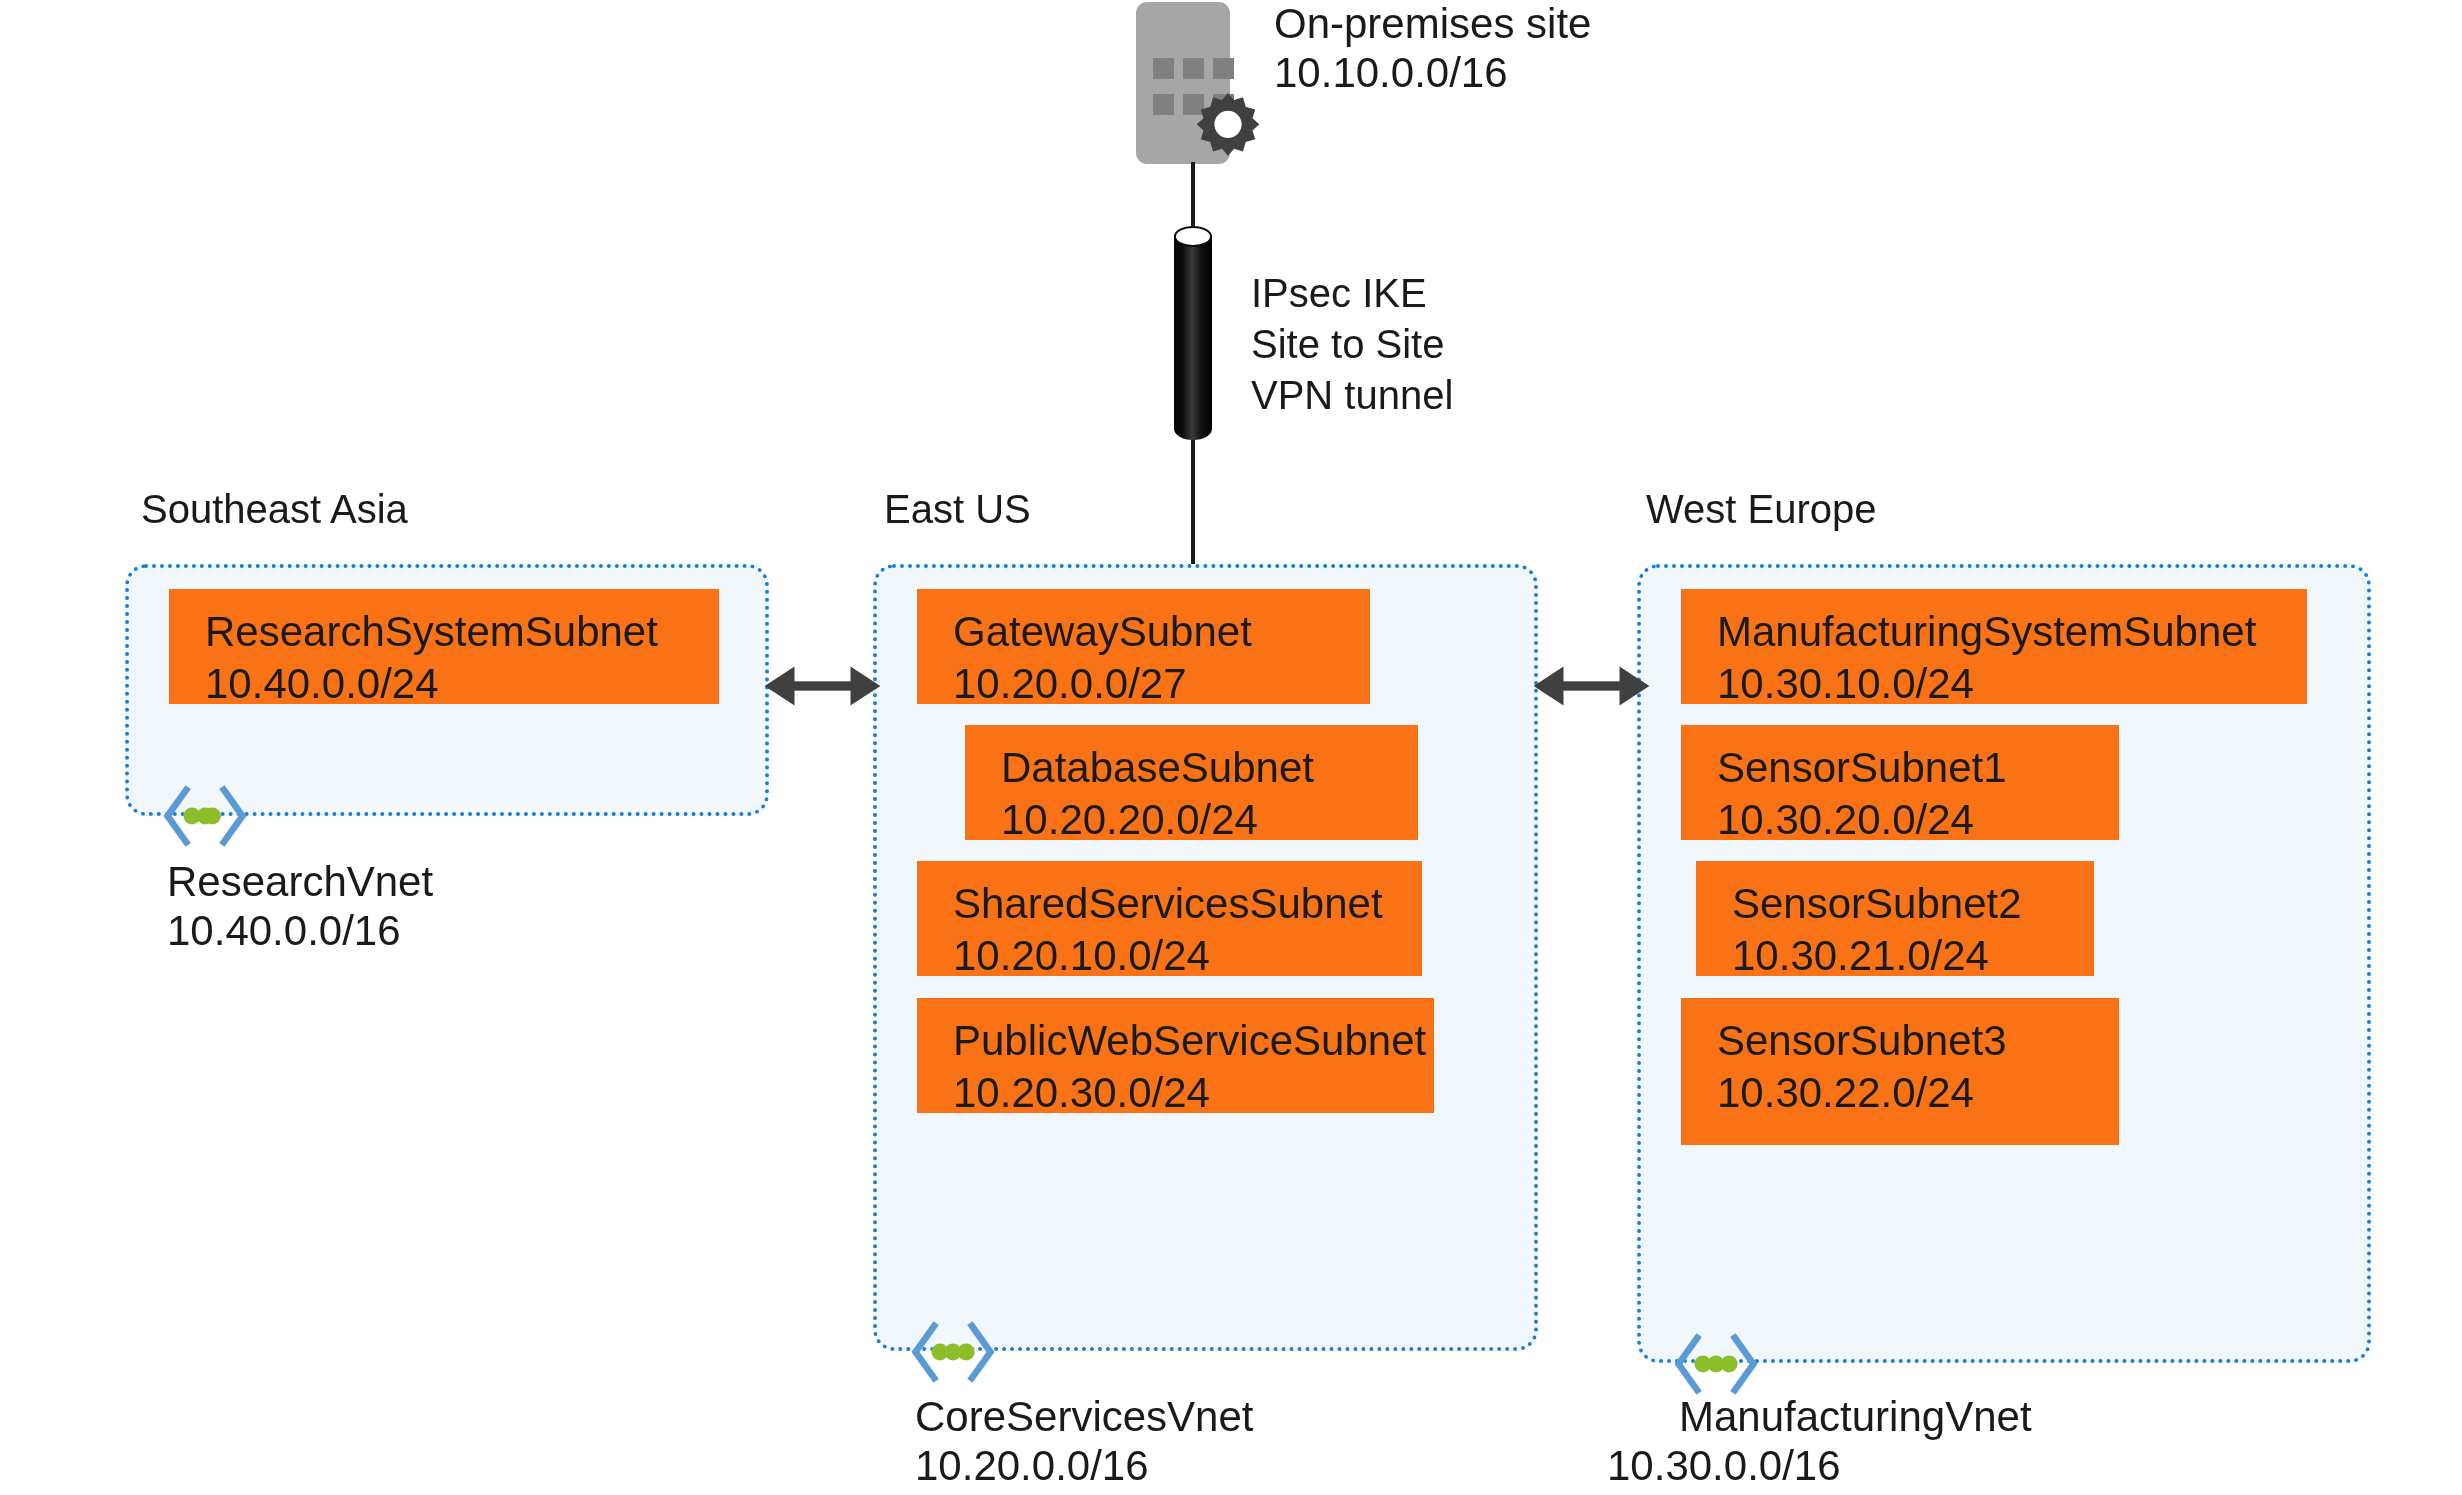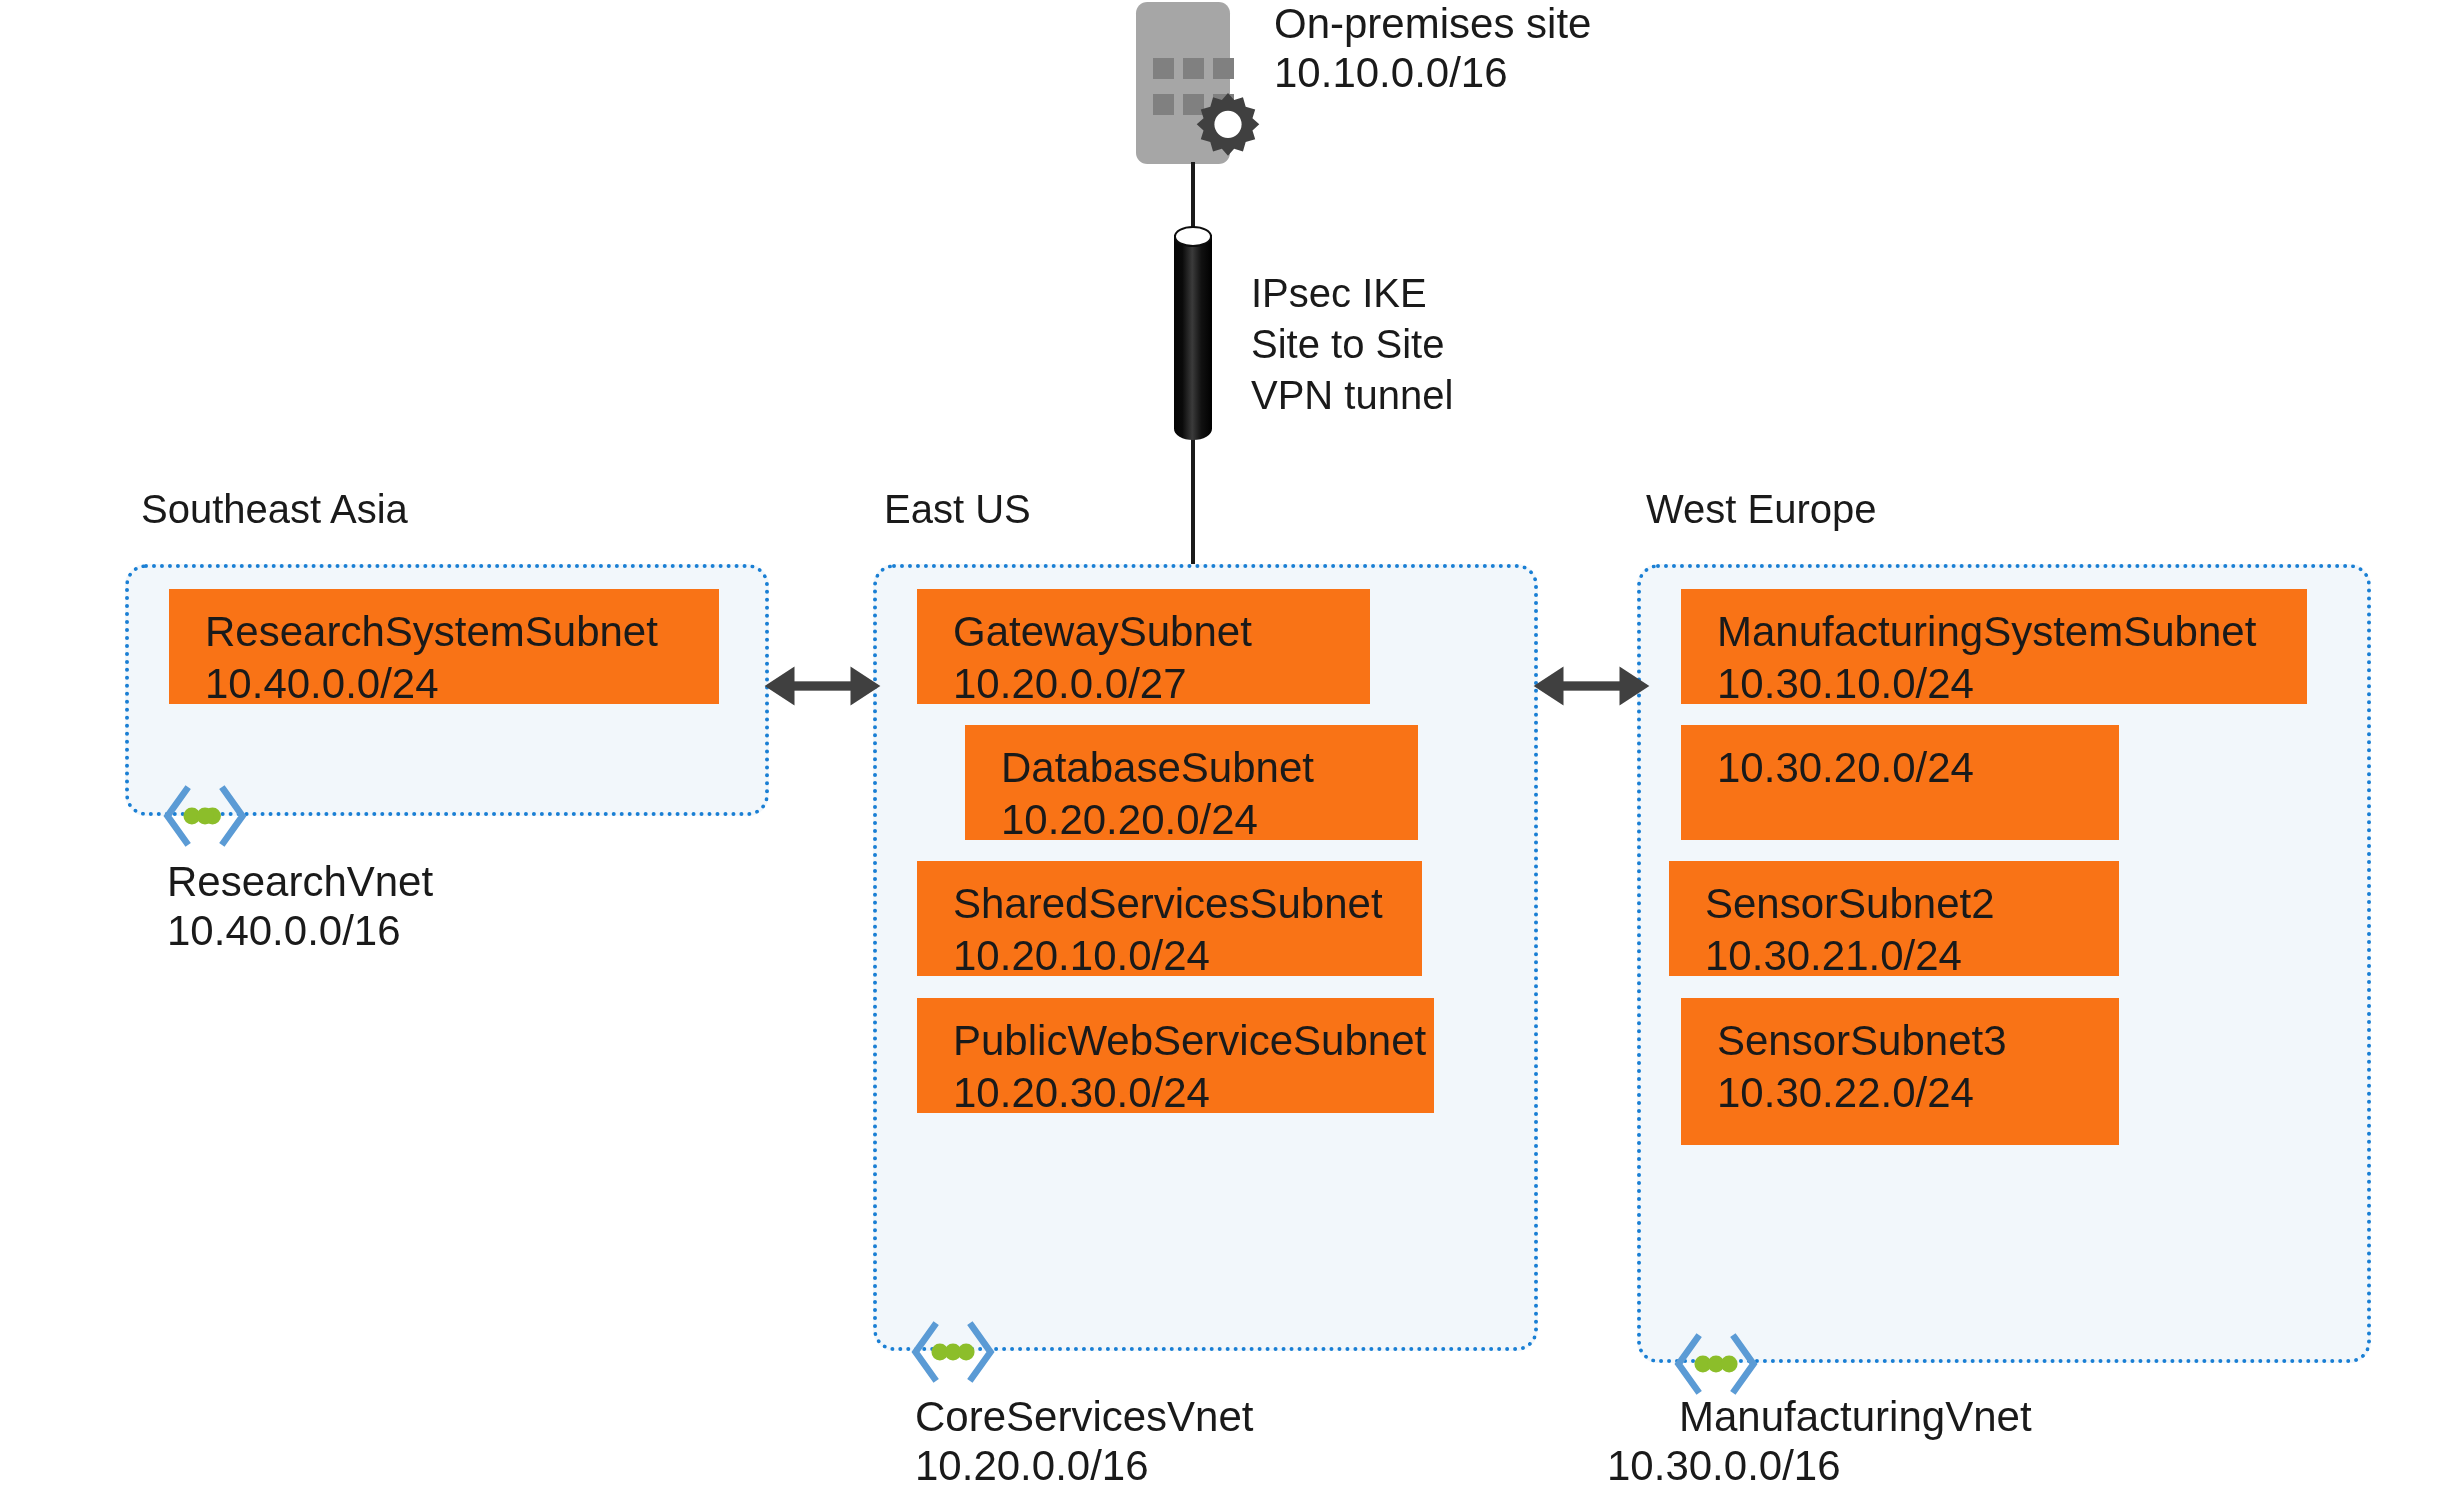--- a/index.html
+++ b/index.html
@@ -157,23 +157,24 @@
 
   <div class="txt label-vnet" style="left:915px;top:1391px;">CoreServicesVnet</div>
   <div class="txt label-vnet" style="left:915px;top:1440px;">10.20.0.0/16</div>
 
   <div class="vnet" style="left:1637px;top:564px;width:734px;height:799px;">
     <div class="subnet" style="left:40px;top:21px;width:626px;height:115px;">
       <div class="sn-name">ManufacturingSystemSubnet</div>
       <div class="sn-cidr">10.30.10.0/24</div>
     </div>
     <div class="subnet" style="left:40px;top:157px;width:438px;height:115px;">
+      <div class="sn-name">SensorSubnet1</div>
       <div class="sn-cidr">10.30.20.0/24</div>
     </div>
-    <div class="subnet" style="left:28px;top:293px;width:450px;height:115px;">
+    <div class="subnet" style="left:55px;top:293px;width:398px;height:115px;">
       <div class="sn-name">SensorSubnet2</div>
       <div class="sn-cidr">10.30.21.0/24</div>
     </div>
     <div class="subnet" style="left:40px;top:430px;width:438px;height:147px;">
       <div class="sn-name">SensorSubnet3</div>
       <div class="sn-cidr">10.30.22.0/24</div>
     </div>
   </div>
 
   <svg class="vnet-icon" style="left:1671px;top:1332px;" viewBox="0 0 96 68">

